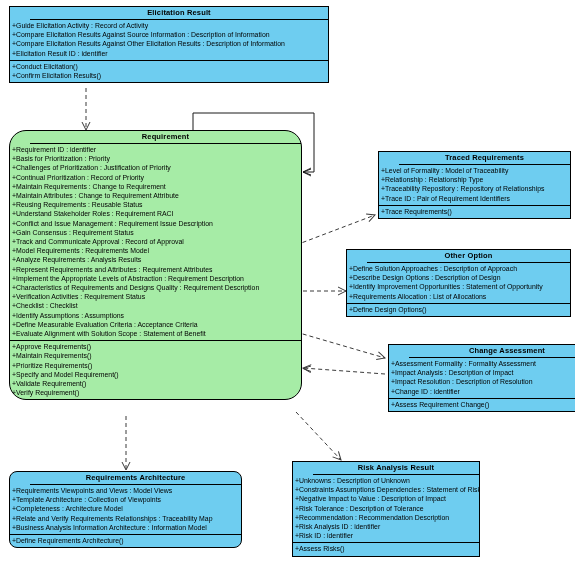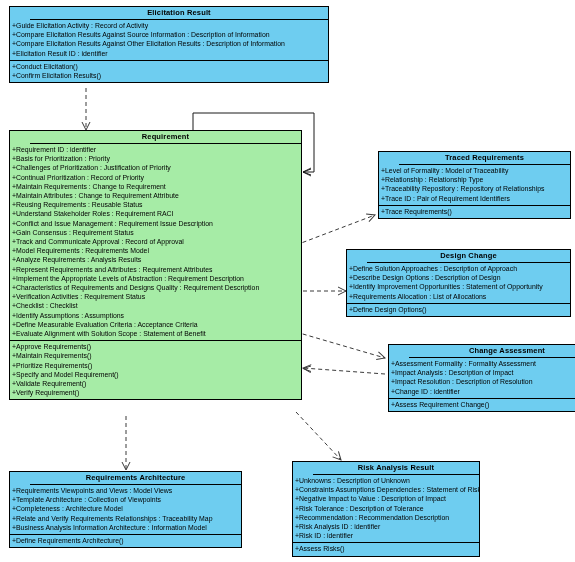--- a/index.html
+++ b/index.html
@@ -14,21 +14,21 @@
     background:#ffffff;
     overflow:hidden;
   }
   .umlclass{
     position:absolute;
     box-sizing:border-box;
     border:1px solid #000000;
     background:#6ecdf0;
     z-index:5;
   }
-  .umlclass.green{ background:#a6eca6; }
+  .umlclass.green{ background:#a6eca6;border-radius:17px; }
   .cls-title{
     text-align:center;
     font-weight:bold;
     font-size:7.5px;
     line-height:10px;
     padding:1px 2px 1px 2px;
     border-bottom:1px solid #000000;
     color:#000000;
     letter-spacing:.15px;
     margin-left:20px;
@@ -162,21 +162,21 @@
       <div class="cls-row">+Relationship :  Relationship Type</div>
       <div class="cls-row">+Traceability Repository : Repository of Relationships</div>
       <div class="cls-row">+Trace ID : Pair of Requirement Identifiers</div>
     </div>
     <div class="cls-section ops">
       <div class="cls-row">+Trace Requirements()</div>
     </div>
   </div>
 
   <div class="umlclass" style="left:346px; top:249px; width:225px;">
-    <div class="cls-title">Design Change</div>
+    <div class="cls-title">Other Option</div>
     <div class="cls-section attrs">
       <div class="cls-row">+Define Solution Approaches : Description of Approach</div>
       <div class="cls-row">+Describe Design Options :  Description of Design</div>
       <div class="cls-row">+Identify Improvement Opportunities : Statement of Opportunity</div>
       <div class="cls-row">+Requirements Allocation : List of Allocations</div>
     </div>
     <div class="cls-section ops">
       <div class="cls-row">+Define Design Options()</div>
     </div>
   </div>
@@ -203,21 +203,21 @@
       <div class="cls-row">+Risk Tolerance : Description of Tolerance</div>
       <div class="cls-row">+Recommendation : Recommendation Description</div>
       <div class="cls-row">+Risk Analysis ID : identifier</div>
       <div class="cls-row">+Risk ID : identifier</div>
     </div>
     <div class="cls-section ops">
       <div class="cls-row">+Assess Risks()</div>
     </div>
   </div>
 
-  <div class="umlclass" style="left:9px; top:471px; width:233px;">
+  <div class="umlclass" style="left:9px; top:471px; width:233px;border-radius:8px;">
     <div class="cls-title">Requirements Architecture</div>
     <div class="cls-section attrs">
       <div class="cls-row">+Requirements Viewpoints and Views : Model Views</div>
       <div class="cls-row">+Template Architecture : Collection of Viewpoints</div>
       <div class="cls-row">+Completeness : Architecture Model</div>
       <div class="cls-row">+Relate and Verify Requirements Relationships : Traceability Map</div>
       <div class="cls-row">+Business Analysis Information Architecture :  Information Model</div>
     </div>
     <div class="cls-section ops">
       <div class="cls-row">+Define Requirements Architecture()</div>

